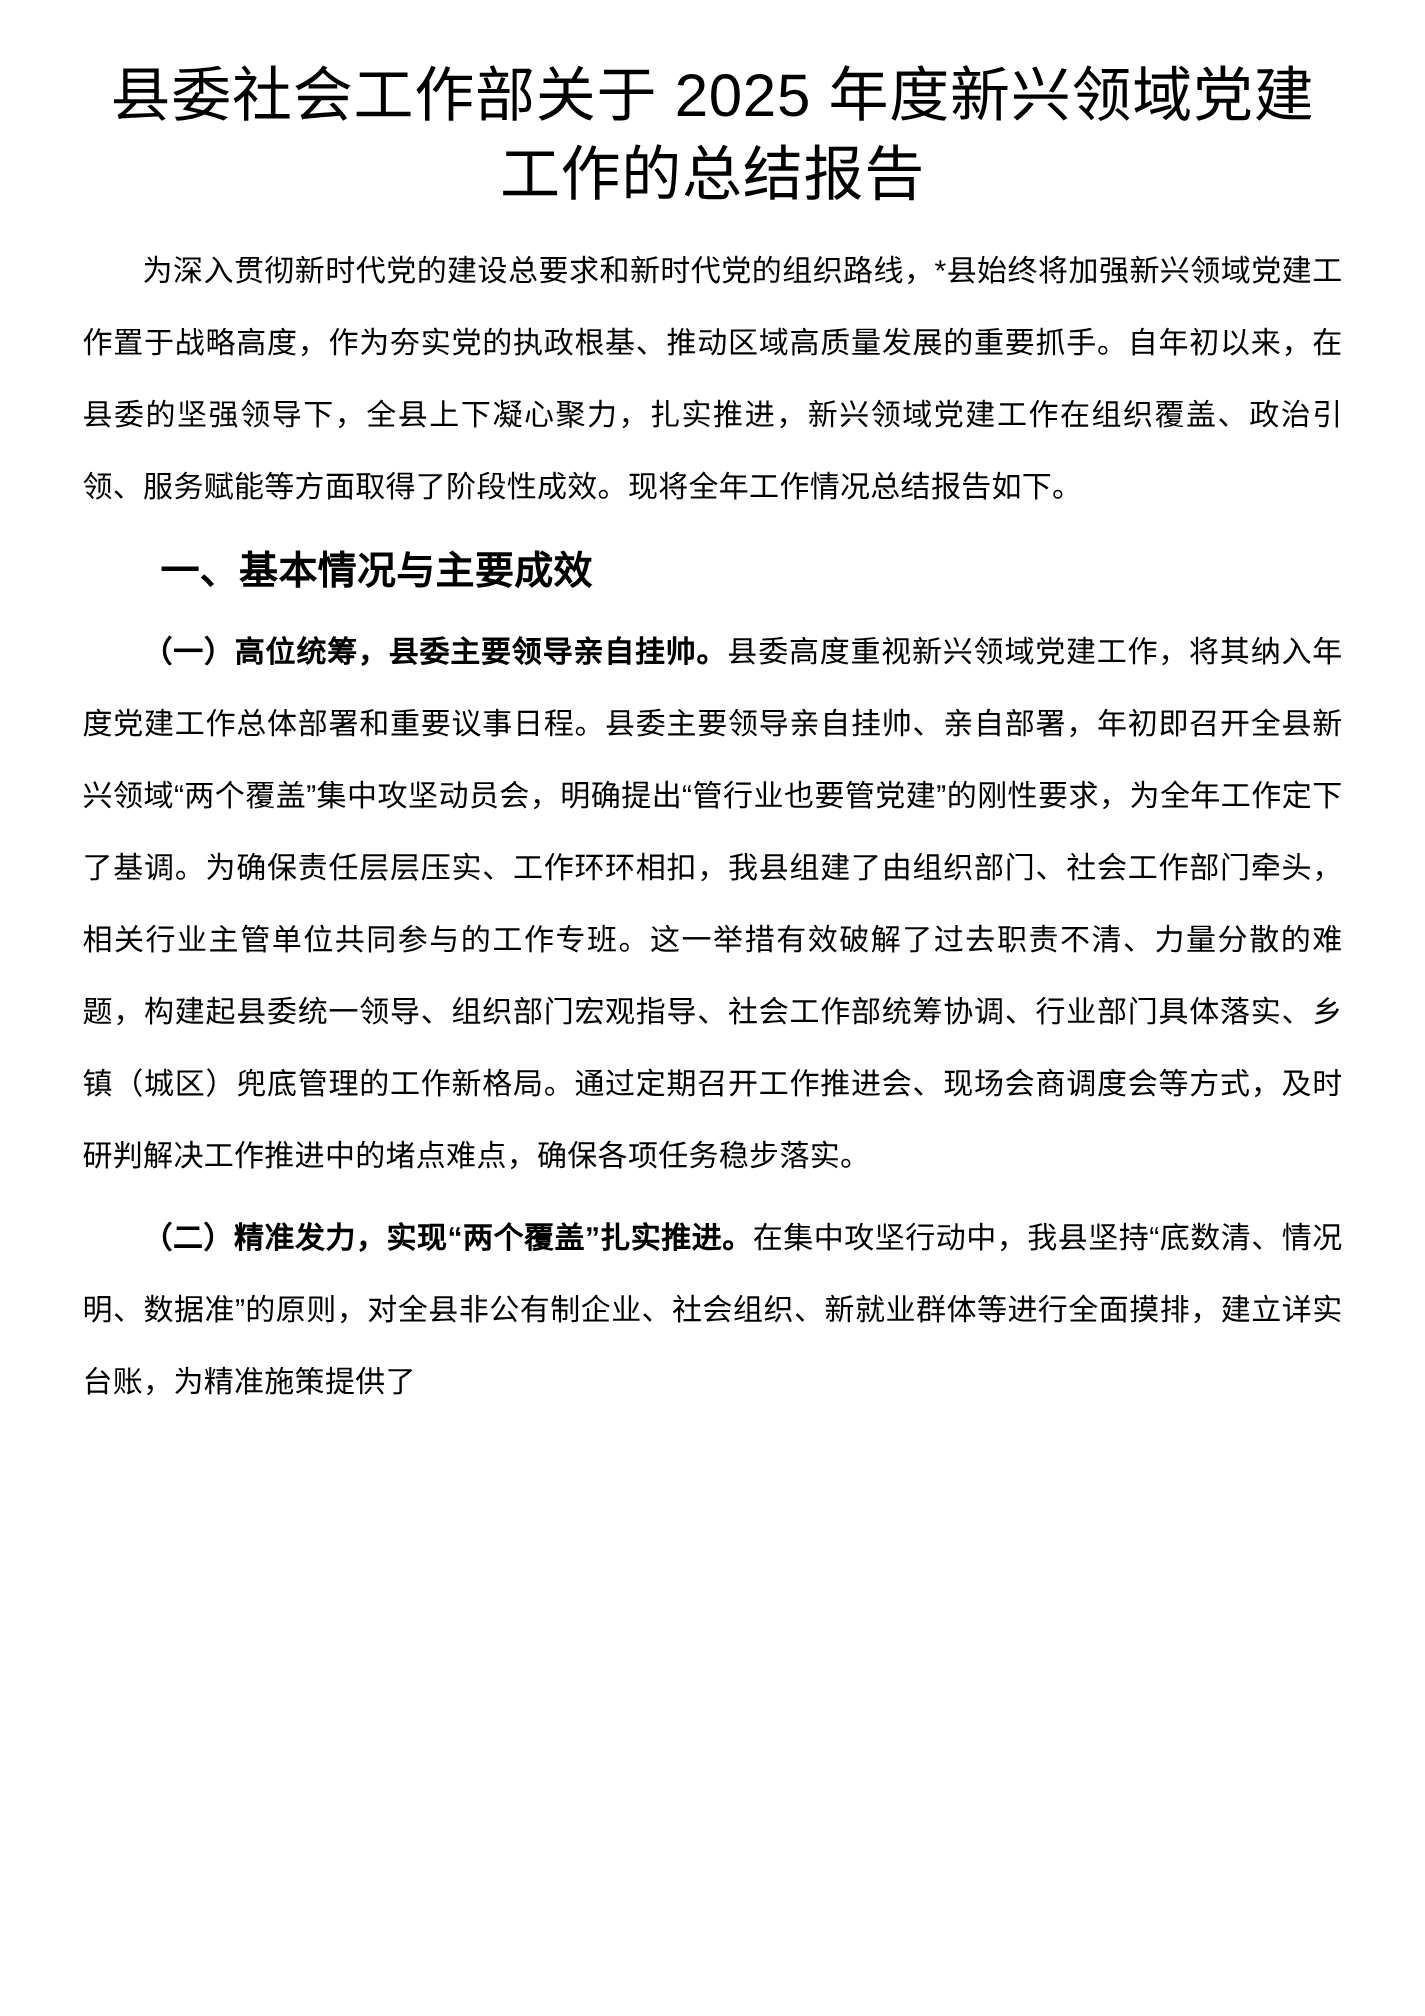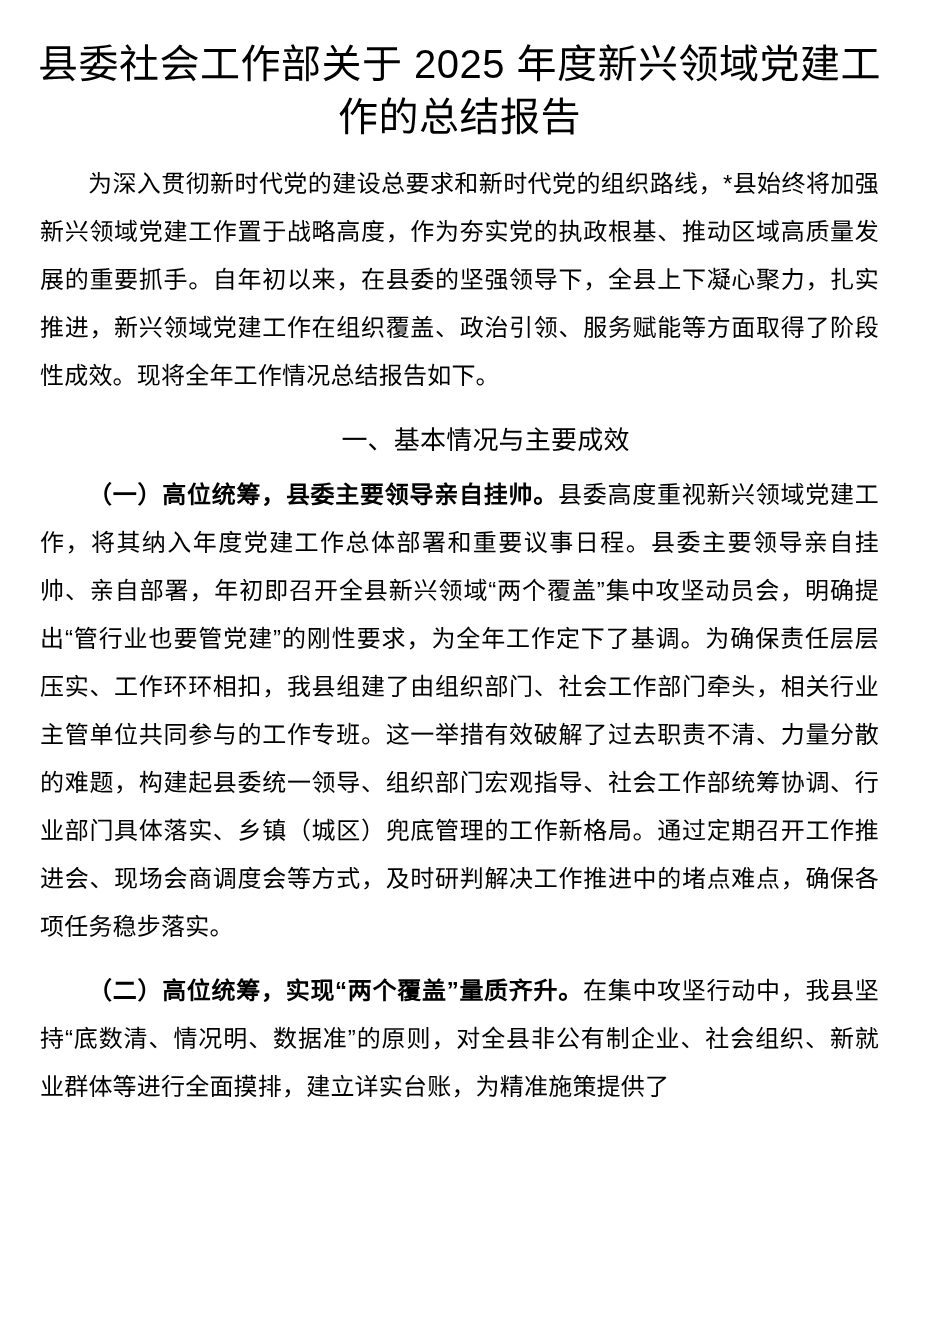--- a/index.html
+++ b/index.html
@@ -11,48 +11,47 @@
     height: 1344px;
     background: #ffffff;
     color: #000000;
     overflow: hidden;
     font-family: "Liberation Sans", "DejaVu Sans", sans-serif;
   }
   .page {
     box-sizing: border-box;
     width: 950px;
     height: 1344px;
-    padding: 38px 55px 0 24px;
+    padding: 38px 55px 0 55px;
     background: #ffffff;
   }
   .doc-title {
     font-size: 40px;
     line-height: 53px;
     font-weight: 400;
     text-align: center;
     margin: 0 0 13px 0;
     letter-spacing: 0.5px;
   }
   .body-para {
-    font-size: 24px;
+    font-size: 20px;
     line-height: 48px;
     font-weight: 400;
     text-align: justify;
     text-indent: 2em;
-    margin: 16px;
+    margin: 0;
     letter-spacing: 0.2px;
   }
   .section-heading {
     font-size: 26px;
     line-height: 48px;
-    font-weight: 400;
+    font-weight: 700;
     text-indent: 2em;
     margin: 7px 0 0 0;
     letter-spacing: 0.2px;
-    text-align: center;
   }
   .spaced {
     margin-top: 7px;
   }
   .lead-bold {
     font-weight: 700;
   }
 </style>
 </head>
 <body>
@@ -61,15 +60,15 @@
 
   <h1 class="doc-title">县委社会工作部关于 2025 年度新兴领域党建工作的总结报告</h1>
 
   <p class="body-para">为深入贯彻新时代党的建设总要求和新时代党的组织路线，*县始终将加强新兴领域党建工作置于战略高度，作为夯实党的执政根基、推动区域高质量发展的重要抓手。自年初以来，在县委的坚强领导下，全县上下凝心聚力，扎实推进，新兴领域党建工作在组织覆盖、政治引领、服务赋能等方面取得了阶段性成效。现将全年工作情况总结报告如下。</p>
 
   <h2 class="section-heading">一、基本情况与主要成效</h2>
 
 
   <p class="body-para spaced"><span class="lead-bold">（一）高位统筹，县委主要领导亲自挂帅。</span><span>县委高度重视新兴领域党建工作，将其纳入年度党建工作总体部署和重要议事日程。县委主要领导亲自挂帅、亲自部署，年初即召开全县新兴领域“两个覆盖”集中攻坚动员会，明确提出“管行业也要管党建”的刚性要求，为全年工作定下了基调。为确保责任层层压实、工作环环相扣，我县组建了由组织部门、社会工作部门牵头，相关行业主管单位共同参与的工作专班。这一举措有效破解了过去职责不清、力量分散的难题，构建起县委统一领导、组织部门宏观指导、社会工作部统筹协调、行业部门具体落实、乡镇（城区）兜底管理的工作新格局。通过定期召开工作推进会、现场会商调度会等方式，及时研判解决工作推进中的堵点难点，确保各项任务稳步落实。</span></p>
 
-  <p class="body-para spaced"><span class="lead-bold">（二）高位统筹，实现“两个覆盖”量质齐升。</span><span>在集中攻坚行动中，我县坚持“底数清、情况明、数据准”的原则，对全县非公有制企业、社会组织、新就业群体等进行全面摸排，建立详实台账，为精准施策提供了</span></p>
+  <p class="body-para spaced"><span class="lead-bold">（二）精准发力，实现“两个覆盖”扎实推进。</span><span>在集中攻坚行动中，我县坚持“底数清、情况明、数据准”的原则，对全县非公有制企业、社会组织、新就业群体等进行全面摸排，建立详实台账，为精准施策提供了</span></p>
 
 </div>
 
 </body></html>

